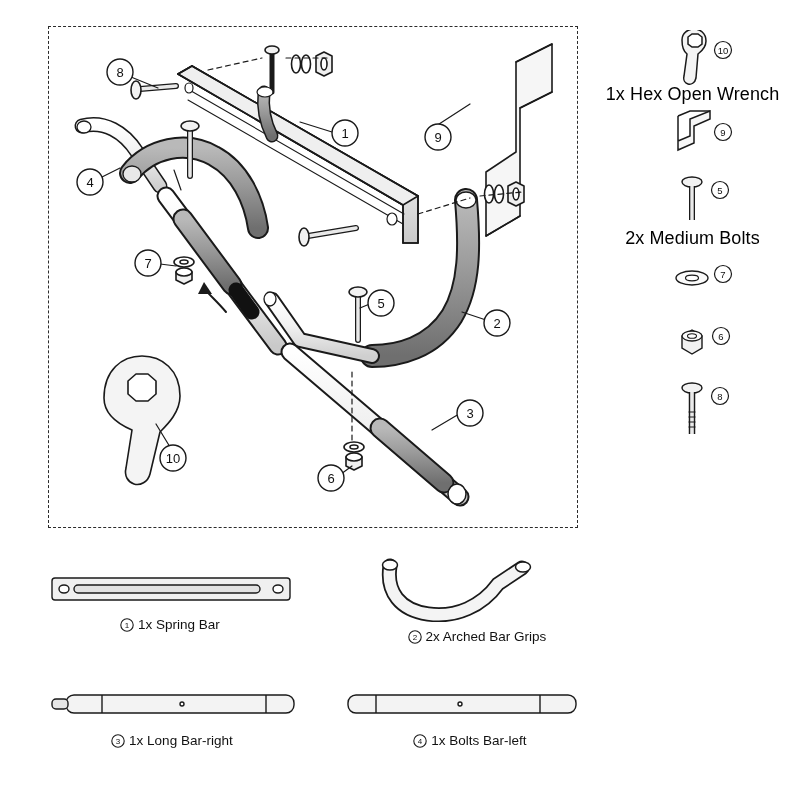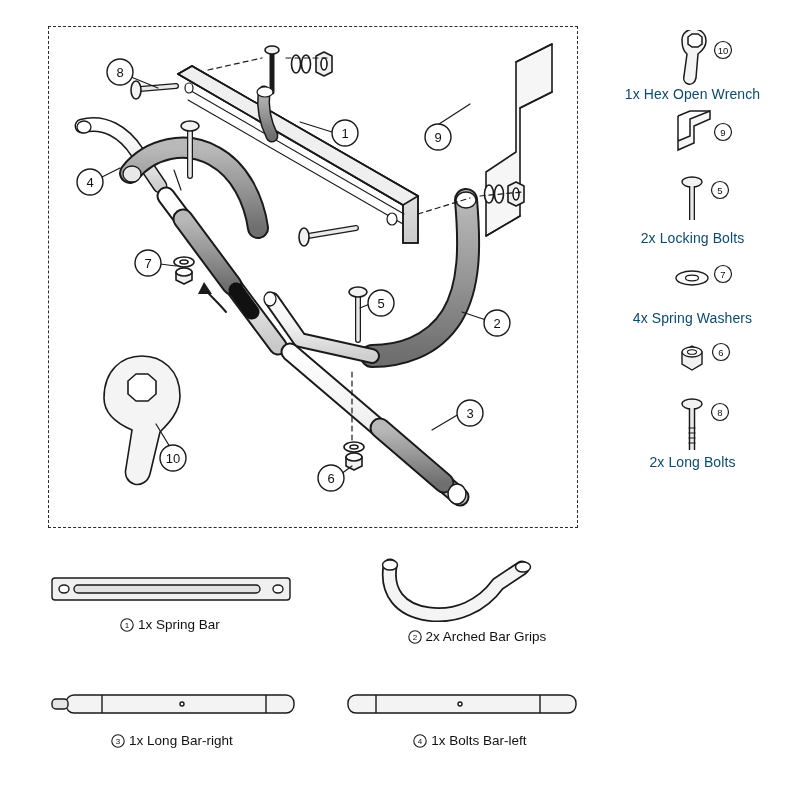--- a/index.html
+++ b/index.html
@@ -53,22 +53,22 @@
     position: relative;
     width: 205px;
     text-align: center;
     margin-bottom: 8px;
   }
   .legend-art {
     height: 56px;
     position: relative;
   }
   .legend-label {
-    font-size: 14px;
-    color: #0c4a6e;
+    font-size: 18px;
+    color: #000000;
     letter-spacing: 0.1px;
     line-height: 16px;
     white-space: nowrap;
   }
 
   
   .bottom-item {
     position: absolute;
   }
   .bottom-label {
@@ -351,33 +351,32 @@
         <svg width="205" height="56" viewBox="0 0 205 56">
           <g stroke="#1a1a1a" stroke-width="1.4">
             <ellipse cx="102" cy="8" rx="10" ry="5" fill="#f2f2f2"></ellipse>
             <path d="M102,12 L102,46" stroke-width="6" stroke="#1a1a1a"></path>
             <path d="M102,12 L102,46" stroke-width="3.4" stroke="#eaeaea"></path>
           </g>
           <circle cx="130" cy="16" r="8.5" fill="#fff" stroke="#1a1a1a" stroke-width="1.2"></circle>
           <text x="130" y="20" font-family="Liberation Sans, sans-serif" font-size="9.5" text-anchor="middle" fill="#111">5</text>
         </svg>
       </div>
-      <div class="legend-label">2x Locking Bolts</div>
+      <div class="legend-label">2x Medium Bolts</div>
     </div>
 
     <div class="legend-row">
       <div class="legend-art">
         <svg width="205" height="56" viewBox="0 0 205 56">
           <ellipse cx="102" cy="24" rx="16" ry="7" fill="#fbfbfb" stroke="#1a1a1a" stroke-width="1.4"></ellipse>
           <ellipse cx="102" cy="24" rx="6.5" ry="2.8" fill="#ffffff" stroke="#1a1a1a" stroke-width="1.2"></ellipse>
           <circle cx="133" cy="20" r="8.5" fill="#fff" stroke="#1a1a1a" stroke-width="1.2"></circle>
           <text x="133" y="24" font-family="Liberation Sans, sans-serif" font-size="9.5" text-anchor="middle" fill="#111">7</text>
         </svg>
       </div>
-      <div class="legend-label">4x Spring Washers</div>
     </div>
 
     <div class="legend-row">
       <div class="legend-art">
         <svg width="205" height="56" viewBox="0 0 205 56">
           <polygon points="92,18 102,12 112,18 112,30 102,36 92,30" fill="#f1f1f1" stroke="#1a1a1a" stroke-width="1.4"></polygon>
           <ellipse cx="102" cy="18" rx="10" ry="5" fill="#fafafa" stroke="#1a1a1a" stroke-width="1.3"></ellipse>
           <ellipse cx="102" cy="18" rx="4.5" ry="2.3" fill="#ffffff" stroke="#1a1a1a" stroke-width="1.1"></ellipse>
           <circle cx="131" cy="18" r="8.5" fill="#fff" stroke="#1a1a1a" stroke-width="1.2"></circle>
           <text x="131" y="22" font-family="Liberation Sans, sans-serif" font-size="9.5" text-anchor="middle" fill="#111">6</text>
@@ -396,21 +395,20 @@
               <line x1="98.5" y1="30" x2="105.5" y2="30"></line>
               <line x1="98.5" y1="35" x2="105.5" y2="35"></line>
               <line x1="98.5" y1="40" x2="105.5" y2="40"></line>
               <line x1="98.5" y1="45" x2="105.5" y2="45"></line>
             </g>
           </g>
           <circle cx="130" cy="14" r="8.5" fill="#fff" stroke="#1a1a1a" stroke-width="1.2"></circle>
           <text x="130" y="18" font-family="Liberation Sans, sans-serif" font-size="9.5" text-anchor="middle" fill="#111">8</text>
         </svg>
       </div>
-      <div class="legend-label">2x Long Bolts</div>
     </div>
   </div>
 
   <div class="bottom-item" style="left:40px; top:566px; width:260px;">
     <svg width="260" height="44" viewBox="0 0 260 44">
       <g stroke="#1a1a1a" stroke-width="1.4" fill="#f0f0f0">
         <rect x="12" y="12" width="238" height="22" rx="3"></rect>
         <rect x="34" y="19" width="186" height="8" rx="4" fill="#e2e2e2"></rect>
         <ellipse cx="24" cy="23" rx="5" ry="4" fill="#ffffff"></ellipse>
         <ellipse cx="238" cy="23" rx="5" ry="4" fill="#ffffff"></ellipse>

